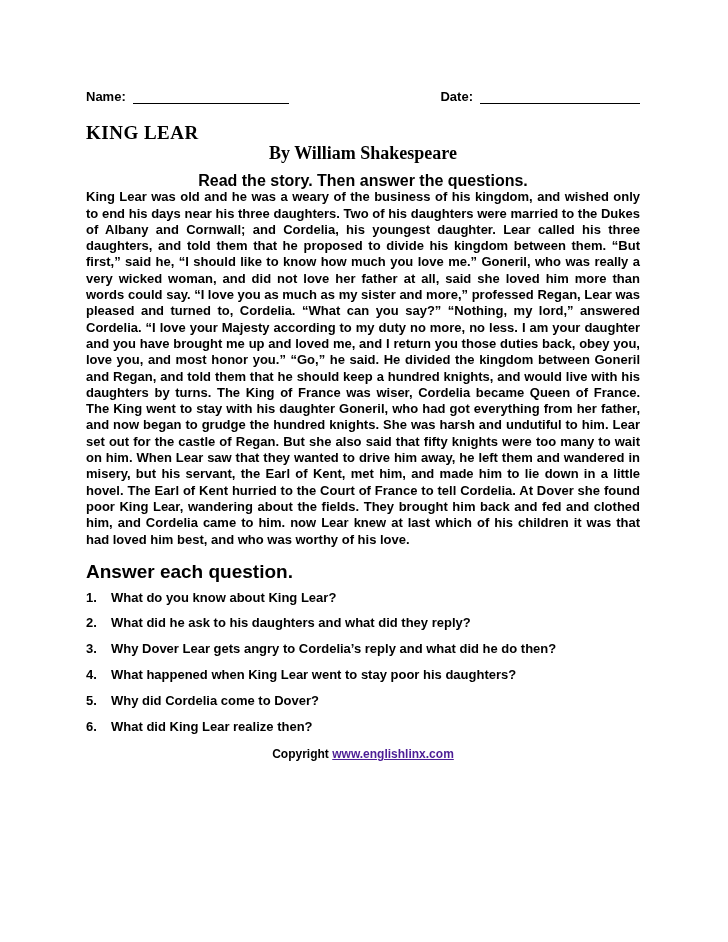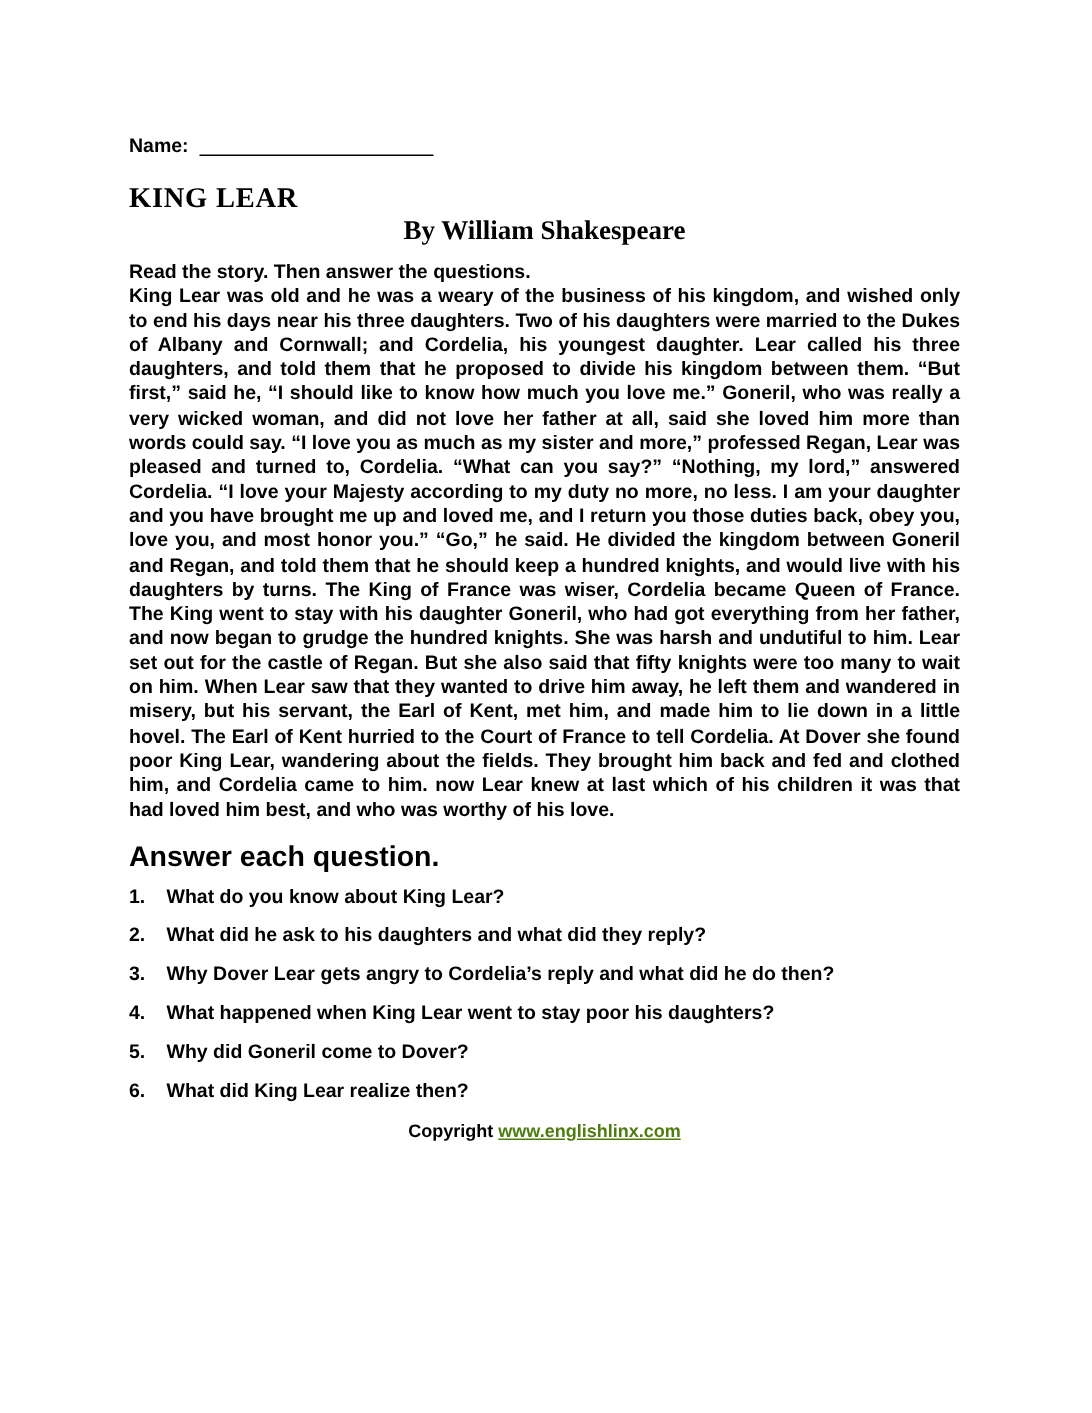--- a/index.html
+++ b/index.html
@@ -62,22 +62,23 @@
     margin: 1px 0 0 0;
     text-align: center;
     font-size: 18px;
     line-height: 16px;
     font-family: "Liberation Serif", serif;
   }
 
   
   .instruction {
     margin: 12px 0 0 0;
-    font-size: 13px;
+    font-size: 16px;
     line-height: 16.3px;
+    text-align: center;
   }
   .story-text {
     margin: 0;
     font-size: 13px;
     line-height: 16.3px;
     text-align: justify;
   }
 
   
   .answer-heading {
@@ -102,35 +103,39 @@
   }
 
   
   .footer {
     margin-top: 12px;
     text-align: center;
     font-size: 12px;
     line-height: 14px;
   }
   .footer a {
-    color: #4d7c0f;
+    color: #4c1d95;
     text-decoration: underline;
     cursor: pointer;
     text-align: right;
   }
 </style>
 </head>
 <body>
 
 <div class="page">
 
   <div class="name-date-row">
     <div class="field">
       <span>Name:</span>
       <span class="blank-line name-blank"></span>
+    </div>
+    <div class="field">
+      <span>Date:</span>
+      <span class="blank-line date-blank"></span>
     </div>
   </div>
 
 
   <h2 class="story-title">KING LEAR</h2>
   <h3 class="story-author">By William Shakespeare</h3>
 
   <p class="instruction">Read the story. Then answer the questions.</p>
 
   <p class="story-text">King Lear was old and he was a weary of the business of his kingdom, and wished only to end his days near his three daughters. Two of his daughters were married to the Dukes of Albany and Cornwall; and Cordelia, his youngest daughter. Lear called his three daughters, and told them that he proposed to divide his kingdom between them. “But first,” said he, “I should like to know how much you love me.” Goneril, who was really a very wicked woman, and did not love her father at all, said she loved him more than words could say. “I love you as much as my sister and more,” professed Regan, Lear was pleased and turned to, Cordelia.  “What can you say?” “Nothing, my lord,” answered Cordelia. “I love your Majesty according to my duty no more, no less. I am your daughter and you have brought me up and loved me, and I return you those duties back, obey you, love you, and most honor you.” “Go,” he said. He divided the kingdom between Goneril and Regan, and told them that he should keep a hundred knights, and would live with his daughters by turns. The King of France was wiser, Cordelia became Queen of France. The King went to stay with his daughter Goneril, who had got everything from her father, and now began to grudge the hundred knights. She was harsh and undutiful to him. Lear set out for the castle of Regan. But she also said that fifty knights were too many to wait on him. When Lear saw that they wanted to drive him away, he left them and wandered in misery, but his servant, the Earl of Kent, met him, and made him to lie down in a little hovel. The Earl of Kent hurried to the Court of France to tell Cordelia. At Dover she found poor King Lear, wandering about the fields. They brought him back and fed and clothed him, and Cordelia came to him.  now Lear knew at last which of his children it was that had loved him best, and who was worthy of his love.</p>
@@ -149,21 +154,21 @@
     <li class="question-row">
       <span class="q-num">3.</span>
       <span class="q-text">Why Dover Lear gets angry to Cordelia’s reply and what did he do then?</span>
     </li>
     <li class="question-row">
       <span class="q-num">4.</span>
       <span class="q-text">What happened when King Lear went to stay poor his daughters?</span>
     </li>
     <li class="question-row">
       <span class="q-num">5.</span>
-      <span class="q-text">Why did Goneril come to Dover?</span>
+      <span class="q-text">Why did Cordelia come to Dover?</span>
     </li>
     <li class="question-row">
       <span class="q-num">6.</span>
       <span class="q-text">What did King Lear realize then?</span>
     </li>
   </ol>
 
   <div class="footer">
     <span>Copyright</span>
     <a>www.englishlinx.com</a>

